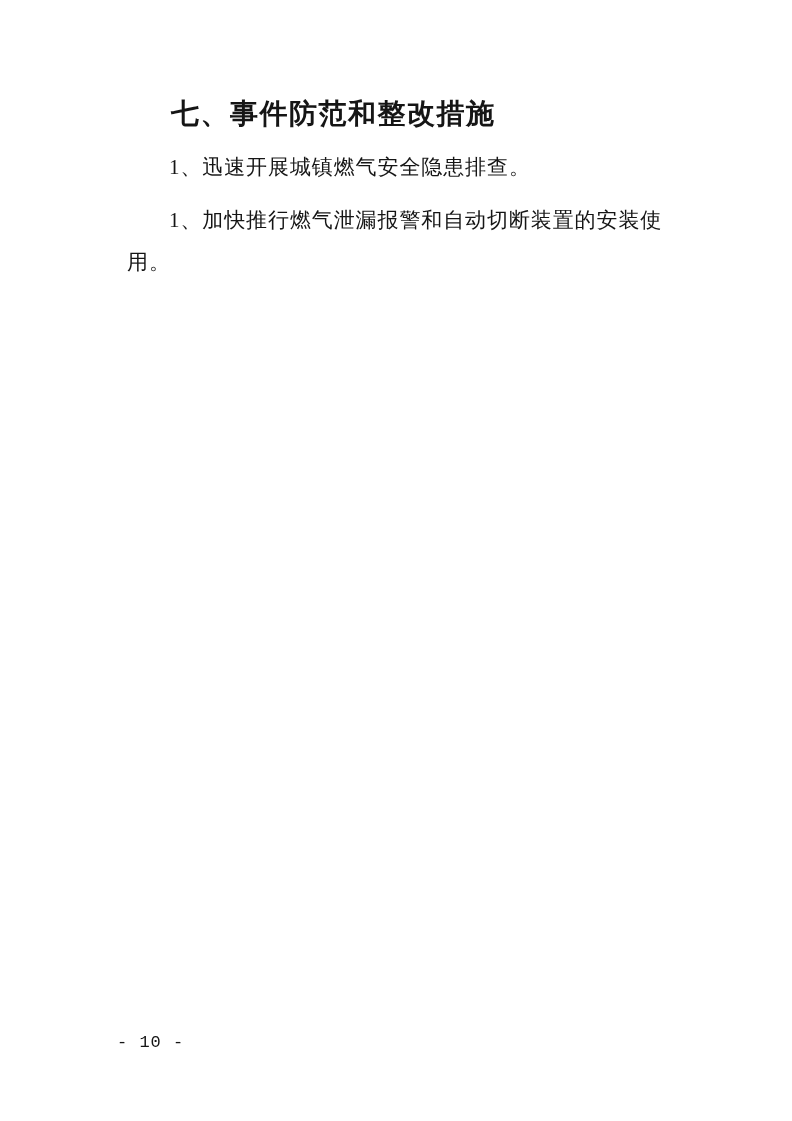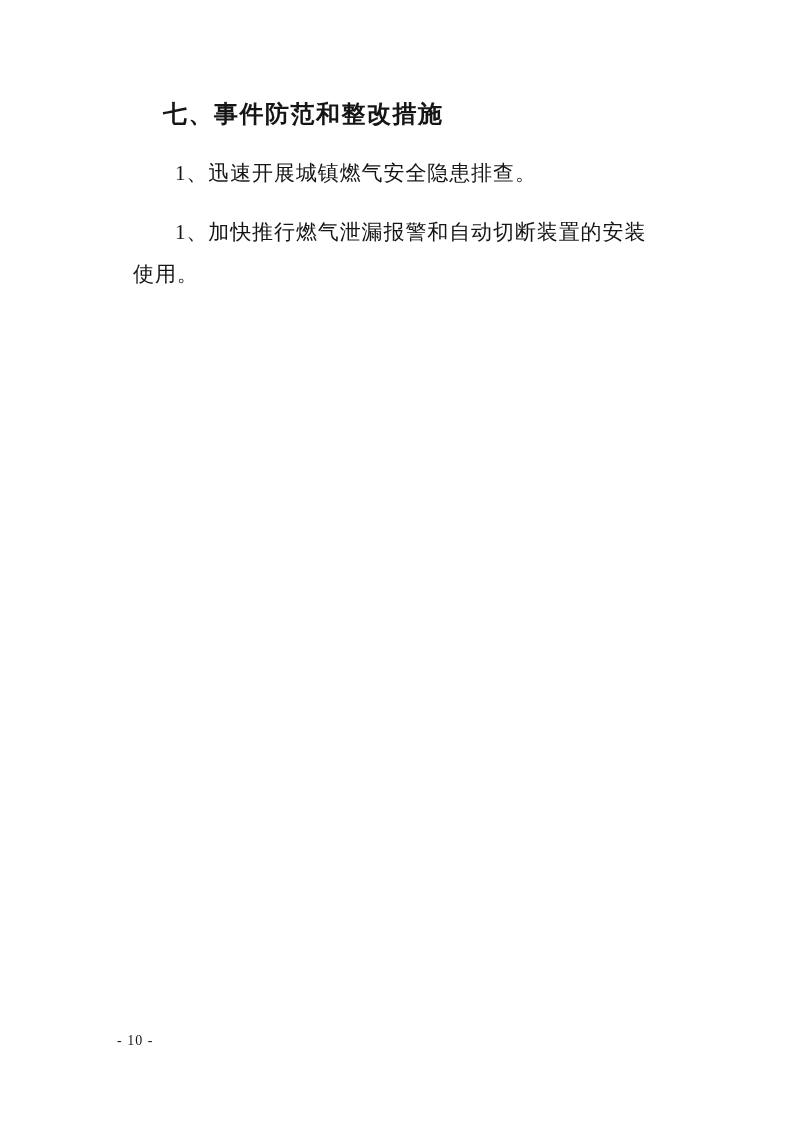--- a/index.html
+++ b/index.html
@@ -18,48 +18,48 @@
   }
   .page {
     position: absolute;
     top: 0; left: 0; right: 0; bottom: 0;
     padding: 93px 109px 0 115px;
     background: #ffffff;
   }
   .doc-heading {
     font-family: "Liberation Sans", "DejaVu Sans", sans-serif;
     font-weight: bold;
-    font-size: 24px;
+    font-size: 28px;
     line-height: 41.5px;
     letter-spacing: 1.5px;
     text-indent: 2em;
     margin: 0 0 2px 0;
     white-space: nowrap;
   }
   .para {
     font-family: "Liberation Serif", "DejaVu Serif", serif;
     font-size: 21px;
     line-height: 41.5px;
     letter-spacing: 0.9px;
     text-indent: 2em;
     text-align: justify;
-    margin: 18px;
+    margin: 12px;
   }
   .para.item-heading {
     text-align: left;
   }
   .para.last-item {
     margin-top: 4px;
   }
   .page-footer {
     position: absolute;
     left: 117px;
     top: 1033px;
-    font-family: Liberation Serif, serif;
-    font-size: 14px;
+    font-family: Liberation Mono, monospace;
+    font-size: 17px;
     letter-spacing: 1px;
     color: #151515;
   }
 </style>
 </head>
 <body>
 
 <div class="page">
 
   <h1 class="doc-heading">七、事件防范和整改措施</h1>

